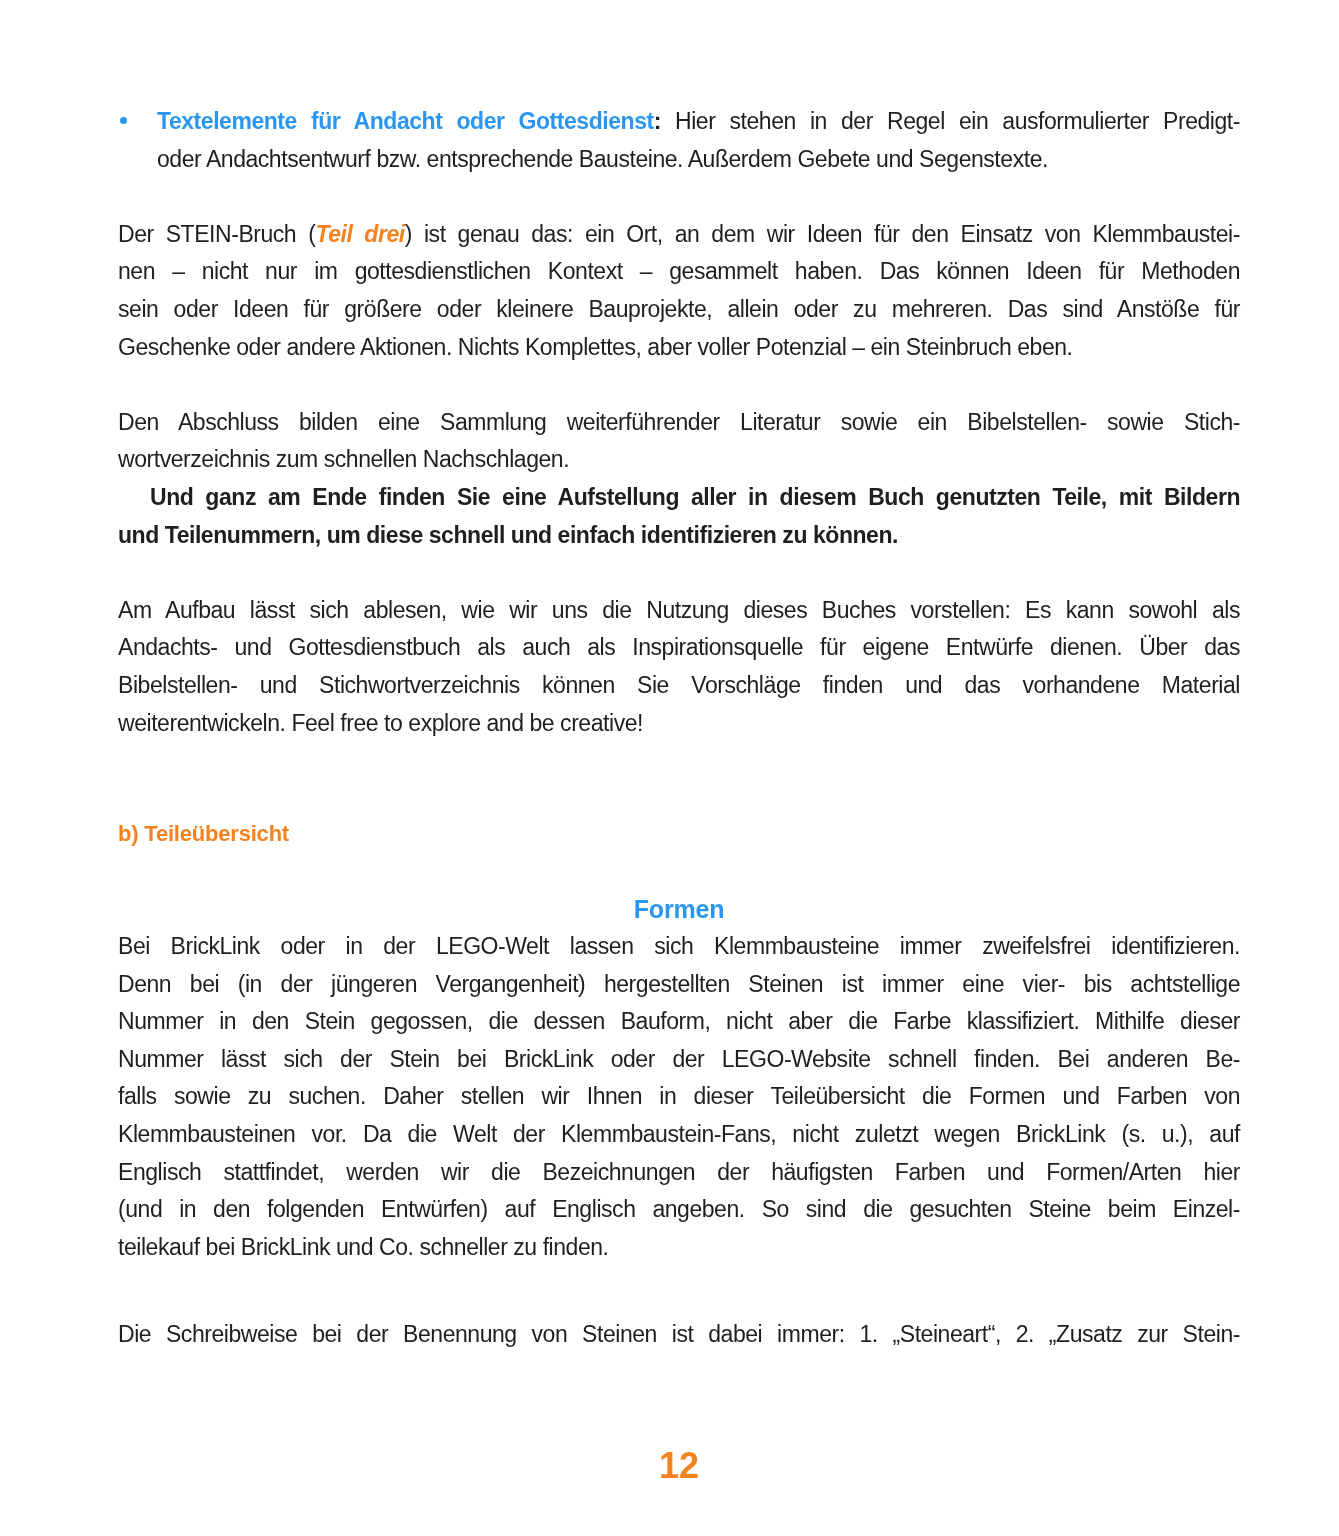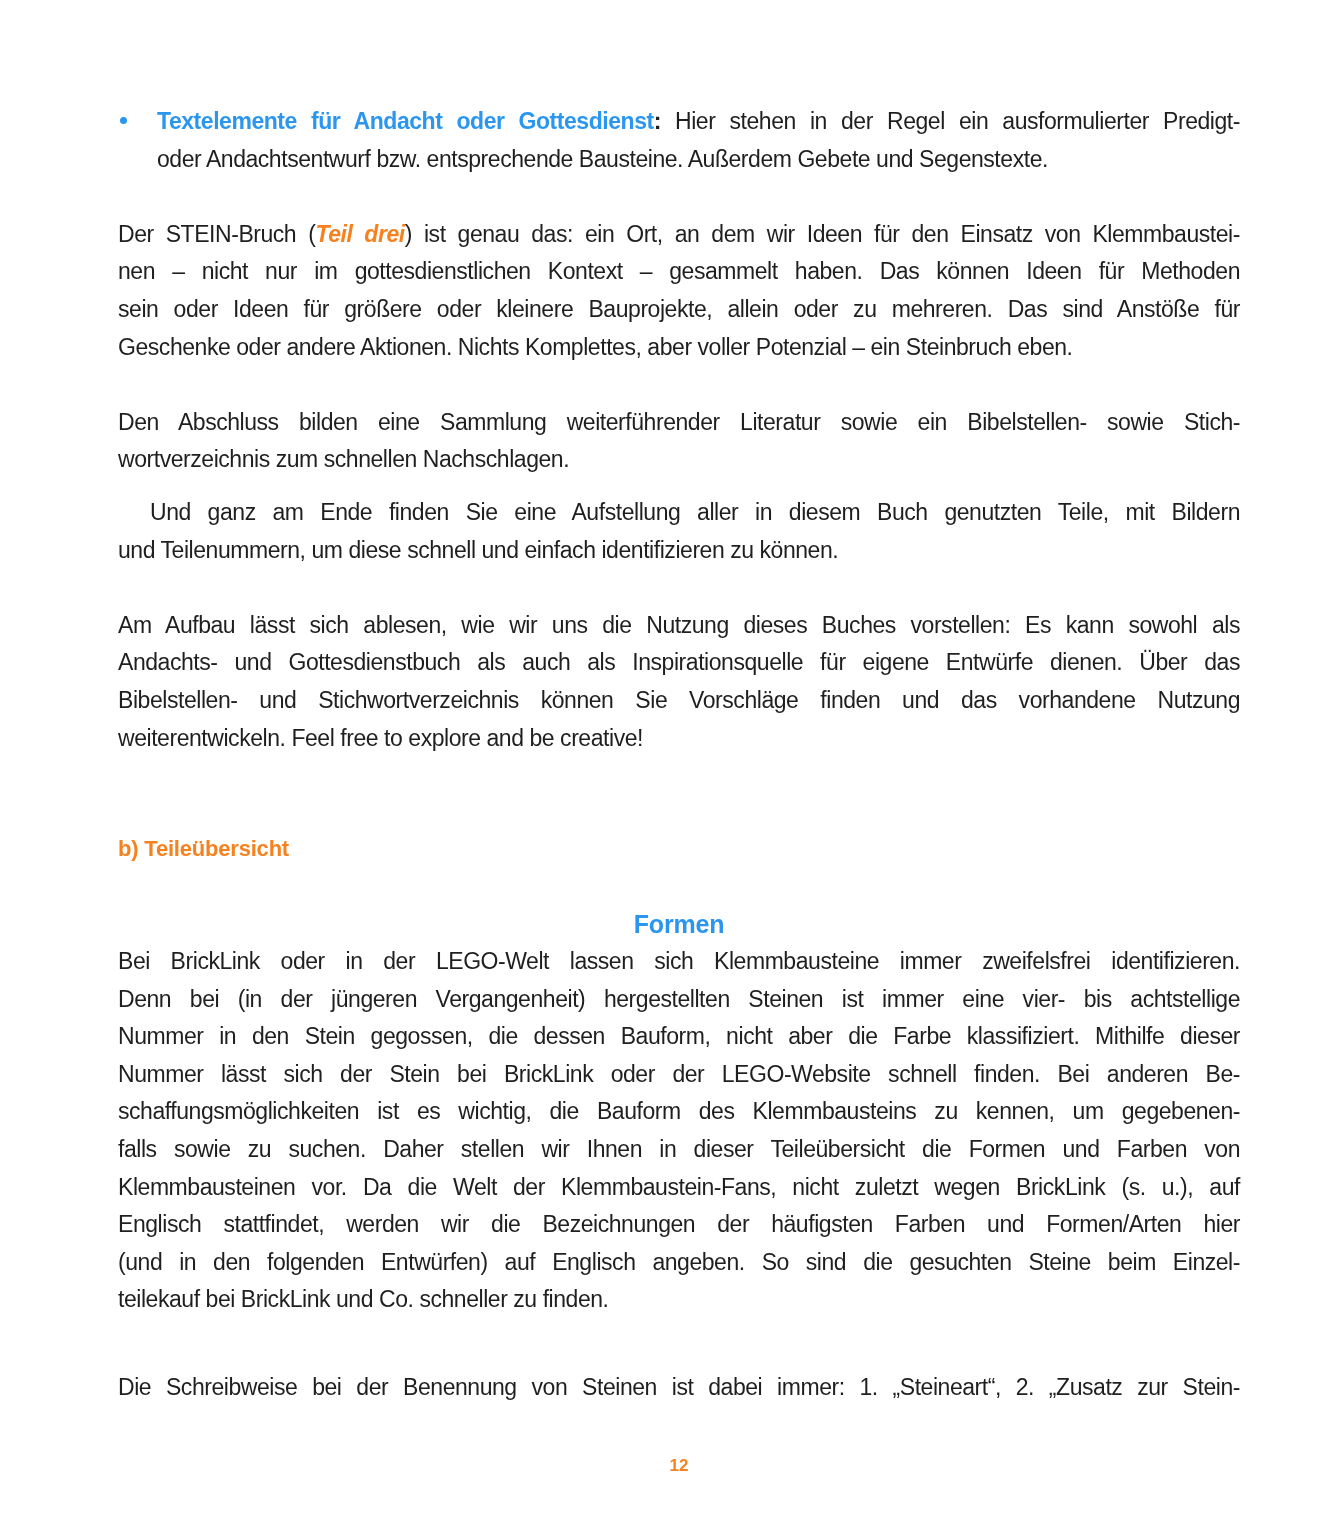--- a/index.html
+++ b/index.html
@@ -36,21 +36,21 @@
     text-align-last: left;
   }
   .line.indent {
     padding-left: 32px;
   }
 
   
   .p-bullet        { margin-top: 103px; position: relative; padding-left: 39px; }
   .p-steinbruch    { margin-top: 37.6px; }
   .p-abschluss     { margin-top: 37.6px; }
-  .p-ende          { margin-top: 15px; }
+  .p-ende          { margin-top: 0; font-weight: bold; }
   .p-aufbau        { margin-top: 37.6px; }
   .h-teil          { margin-top: 72px; }
   .h-formen        { margin-top: 36px; }
   .p-formen        { margin-top: 0; }
   .p-schreibweise  { margin-top: 50px; }
 
   .dot {
     position: absolute;
     left: 2px;
     top: 14px;
@@ -91,21 +91,21 @@
     text-align: center;
   }
   .page-number {
     position: absolute;
     left: 118px;
     width: 1122px;
     top: 1446px;
     text-align: center;
     color: var(--c-orange, #f5821f);
     font-weight: 700;
-    font-size: 17px;
+    font-size: 36px;
     line-height: 40px;
     letter-spacing: 0;
   }
 </style>
 </head>
 <body>
 
 <div class="page">
   <main class="content">
 
@@ -128,34 +128,33 @@
     </section>
 
     <section class="para p-ende">
       <div class="line indent">Und ganz am Ende finden Sie eine Aufstellung aller in diesem Buch genutzten Teile, mit Bildern</div>
       <div class="line last">und Teilenummern, um diese schnell und einfach identifizieren zu können.</div>
     </section>
 
     <section class="para p-aufbau">
       <div class="line">Am Aufbau lässt sich ablesen, wie wir uns die Nutzung dieses Buches vorstellen: Es kann sowohl als</div>
       <div class="line">Andachts- und Gottesdienstbuch als auch als Inspirationsquelle für eigene Entwürfe dienen. Über das</div>
-      <div class="line">Bibelstellen- und Stichwortverzeichnis können Sie Vorschläge finden und das vorhandene Nutzung</div>
+      <div class="line">Bibelstellen- und Stichwortverzeichnis können Sie Vorschläge finden und das vorhandene Material</div>
       <div class="line last">weiterentwickeln. Feel free to explore and be creative!</div>
     </section>
 
     <h2 class="para h-teil">b) Teileübersicht</h2>
 
     <h3 class="para h-formen">Formen</h3>
 
     <section class="para p-formen">
       <div class="line">Bei BrickLink oder in der LEGO-Welt lassen sich Klemmbausteine immer zweifelsfrei identifizieren.</div>
       <div class="line">Denn bei (in der jüngeren Vergangenheit) hergestellten Steinen ist immer eine vier- bis achtstellige</div>
       <div class="line">Nummer in den Stein gegossen, die dessen Bauform, nicht aber die Farbe klassifiziert. Mithilfe dieser</div>
       <div class="line">Nummer lässt sich der Stein bei BrickLink oder der LEGO-Website schnell finden. Bei anderen Be-</div>
-      <div class="line">schaffungsmöglichkeiten ist es wichtig, die Bauform des Klemmbausteins zu kennen, um gegebenen-</div>
       <div class="line">falls sowie zu suchen. Daher stellen wir Ihnen in dieser Teileübersicht die Formen und Farben von</div>
       <div class="line">Klemmbausteinen vor. Da die Welt der Klemmbaustein-Fans, nicht zuletzt wegen BrickLink (s. u.), auf</div>
       <div class="line">Englisch stattfindet, werden wir die Bezeichnungen der häufigsten Farben und Formen/Arten hier</div>
       <div class="line">(und in den folgenden Entwürfen) auf Englisch angeben. So sind die gesuchten Steine beim Einzel-</div>
       <div class="line last">teilekauf bei BrickLink und Co. schneller zu finden.</div>
     </section>
 
     <section class="para p-schreibweise">
       <div class="line">Die Schreibweise bei der Benennung von Steinen ist dabei immer: 1. „Steineart“, 2. „Zusatz zur Stein-</div>
     </section>

